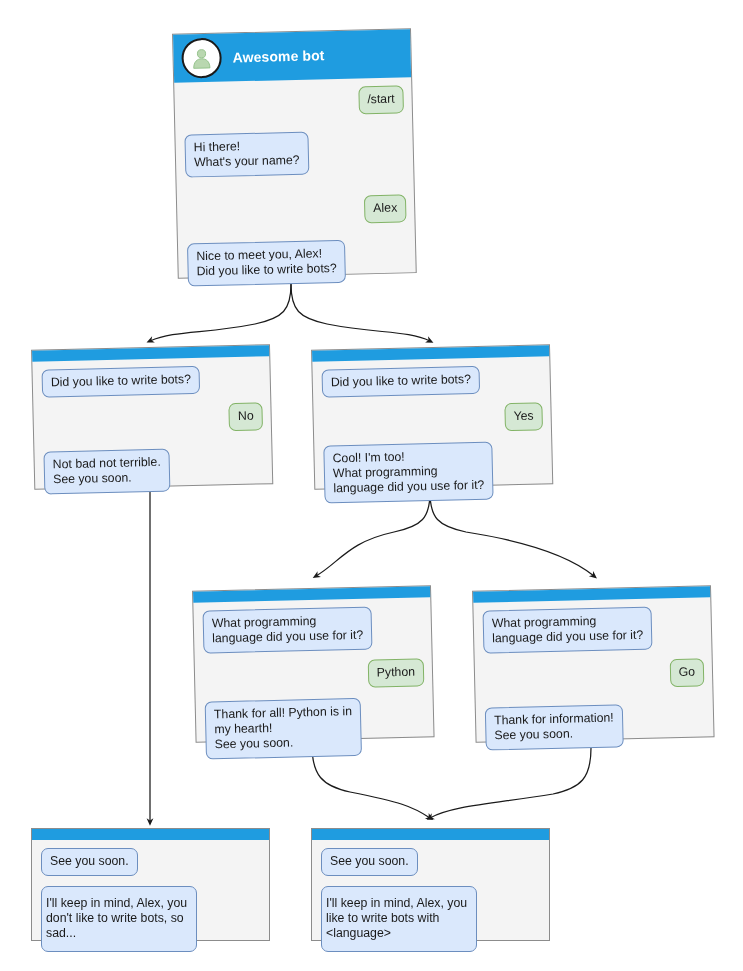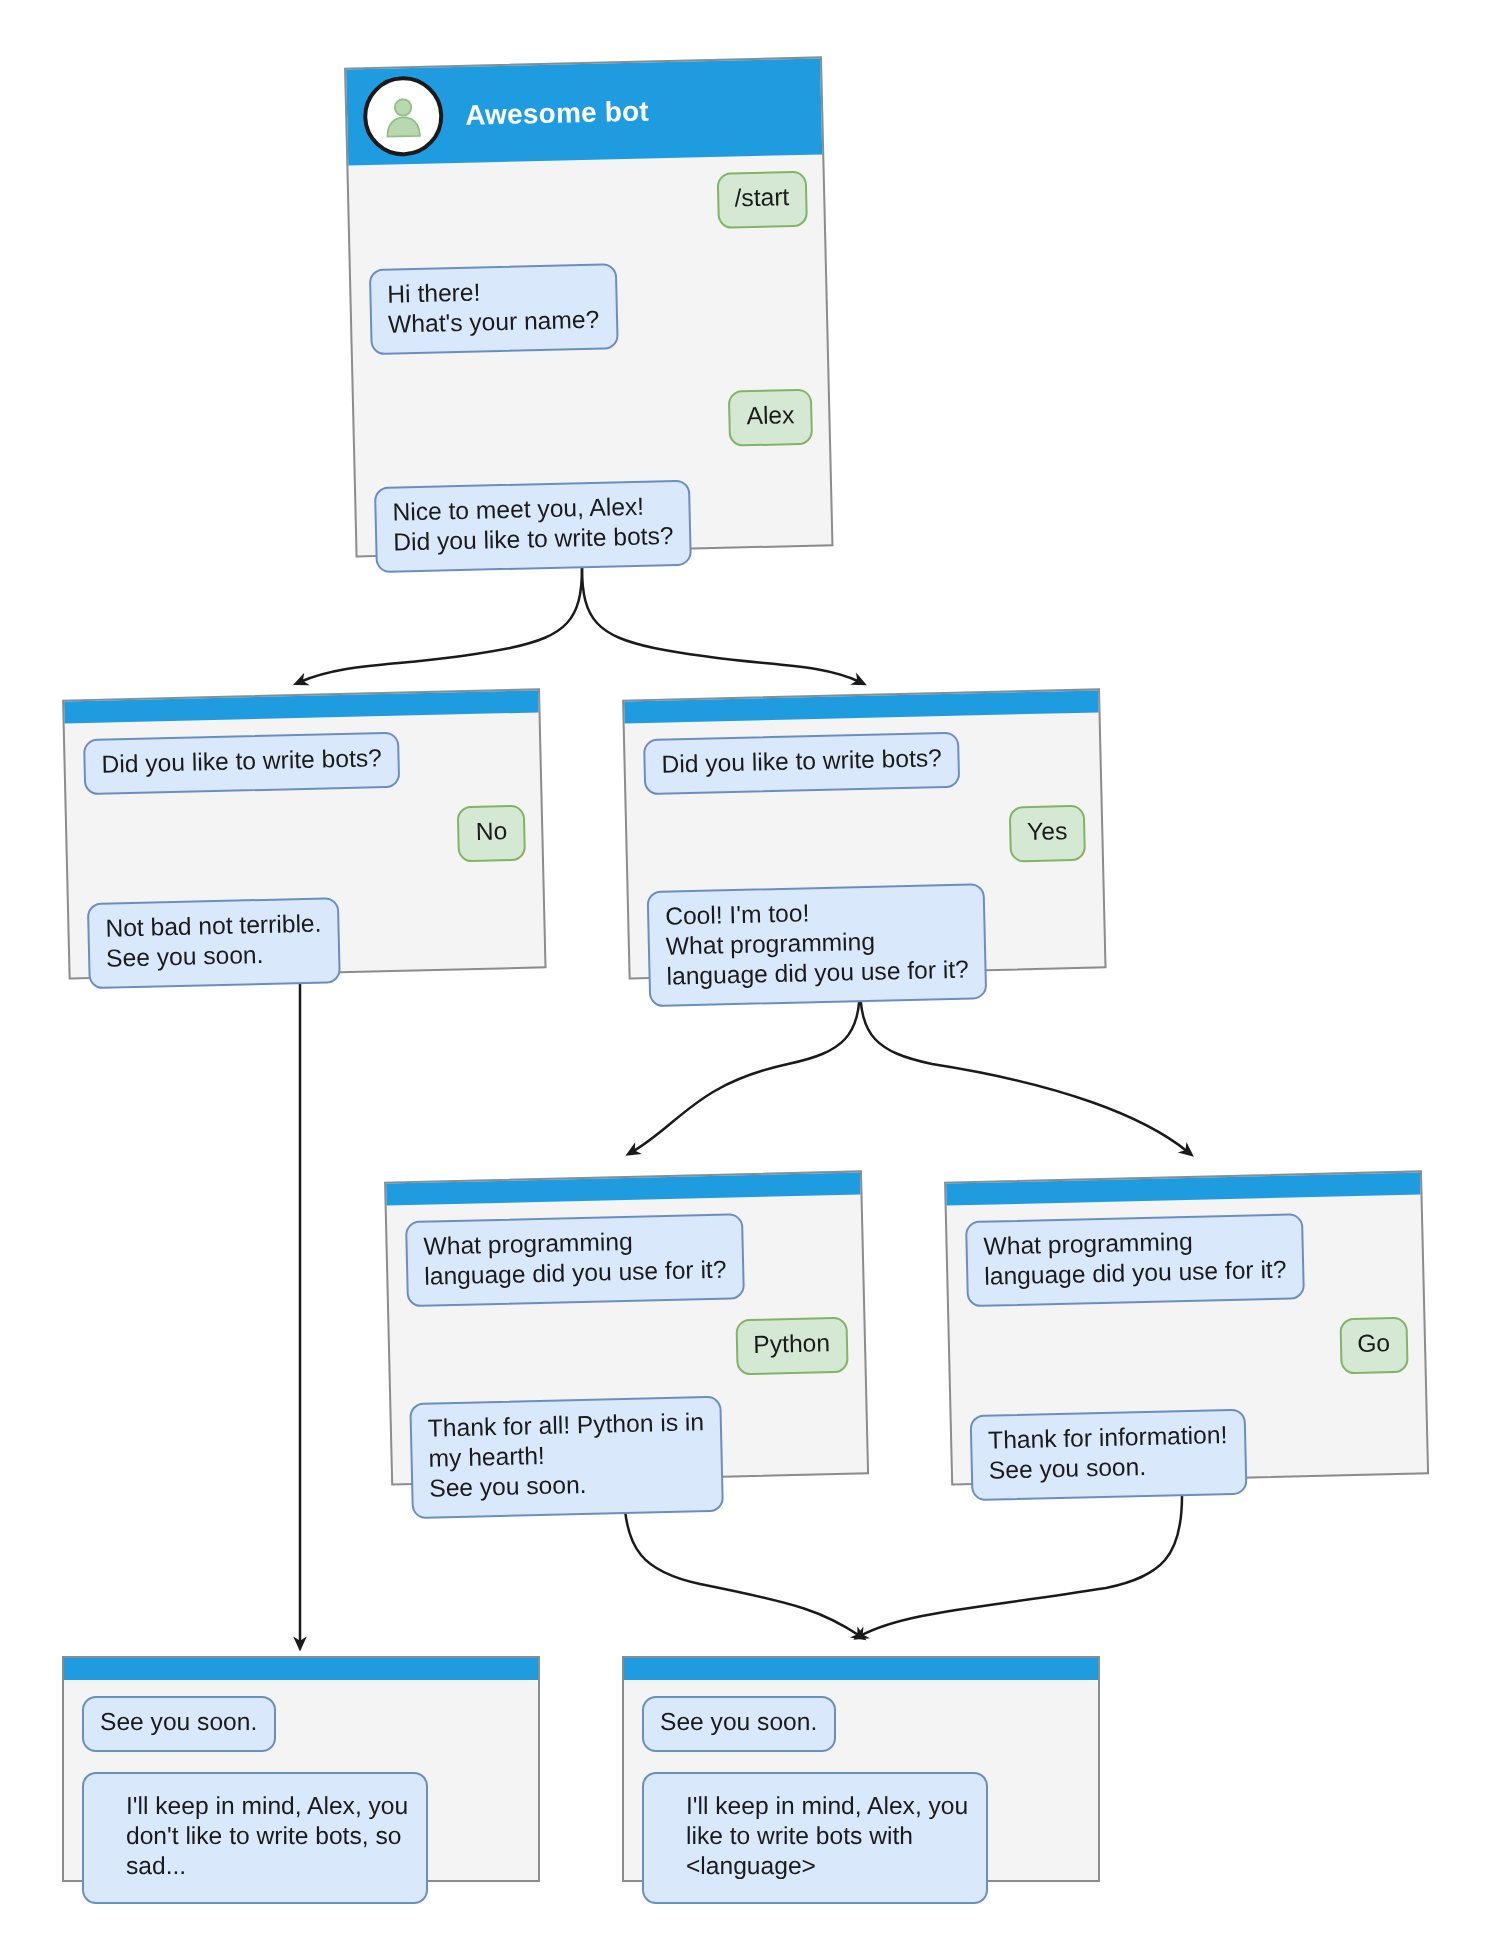--- a/index.html
+++ b/index.html
@@ -110,21 +110,21 @@
     background: #dae8fc;
     border-color: #6c8ebf;
     align-self: flex-start;
   }
   .bubble.user {
     background: #d5e8d4;
     border-color: #82b366;
     align-self: flex-end;
     text-align: left;
   }
-  .bubble.tall { padding: 9px 9px 10px 21px; }
+  .bubble.tall { padding: 9px 9px 10px 4px; }
   .gap-sm { height: 10px; flex: 0 0 auto; }
   .gap-md { height: 16px; flex: 0 0 auto; }
   .gap-lg { height: 22px; flex: 0 0 auto; }
 </style>
 </head>
 <body>
 
 <div id="canvas">
 
   <svg id="edges" viewBox="0 0 743 971" width="743" height="971">

